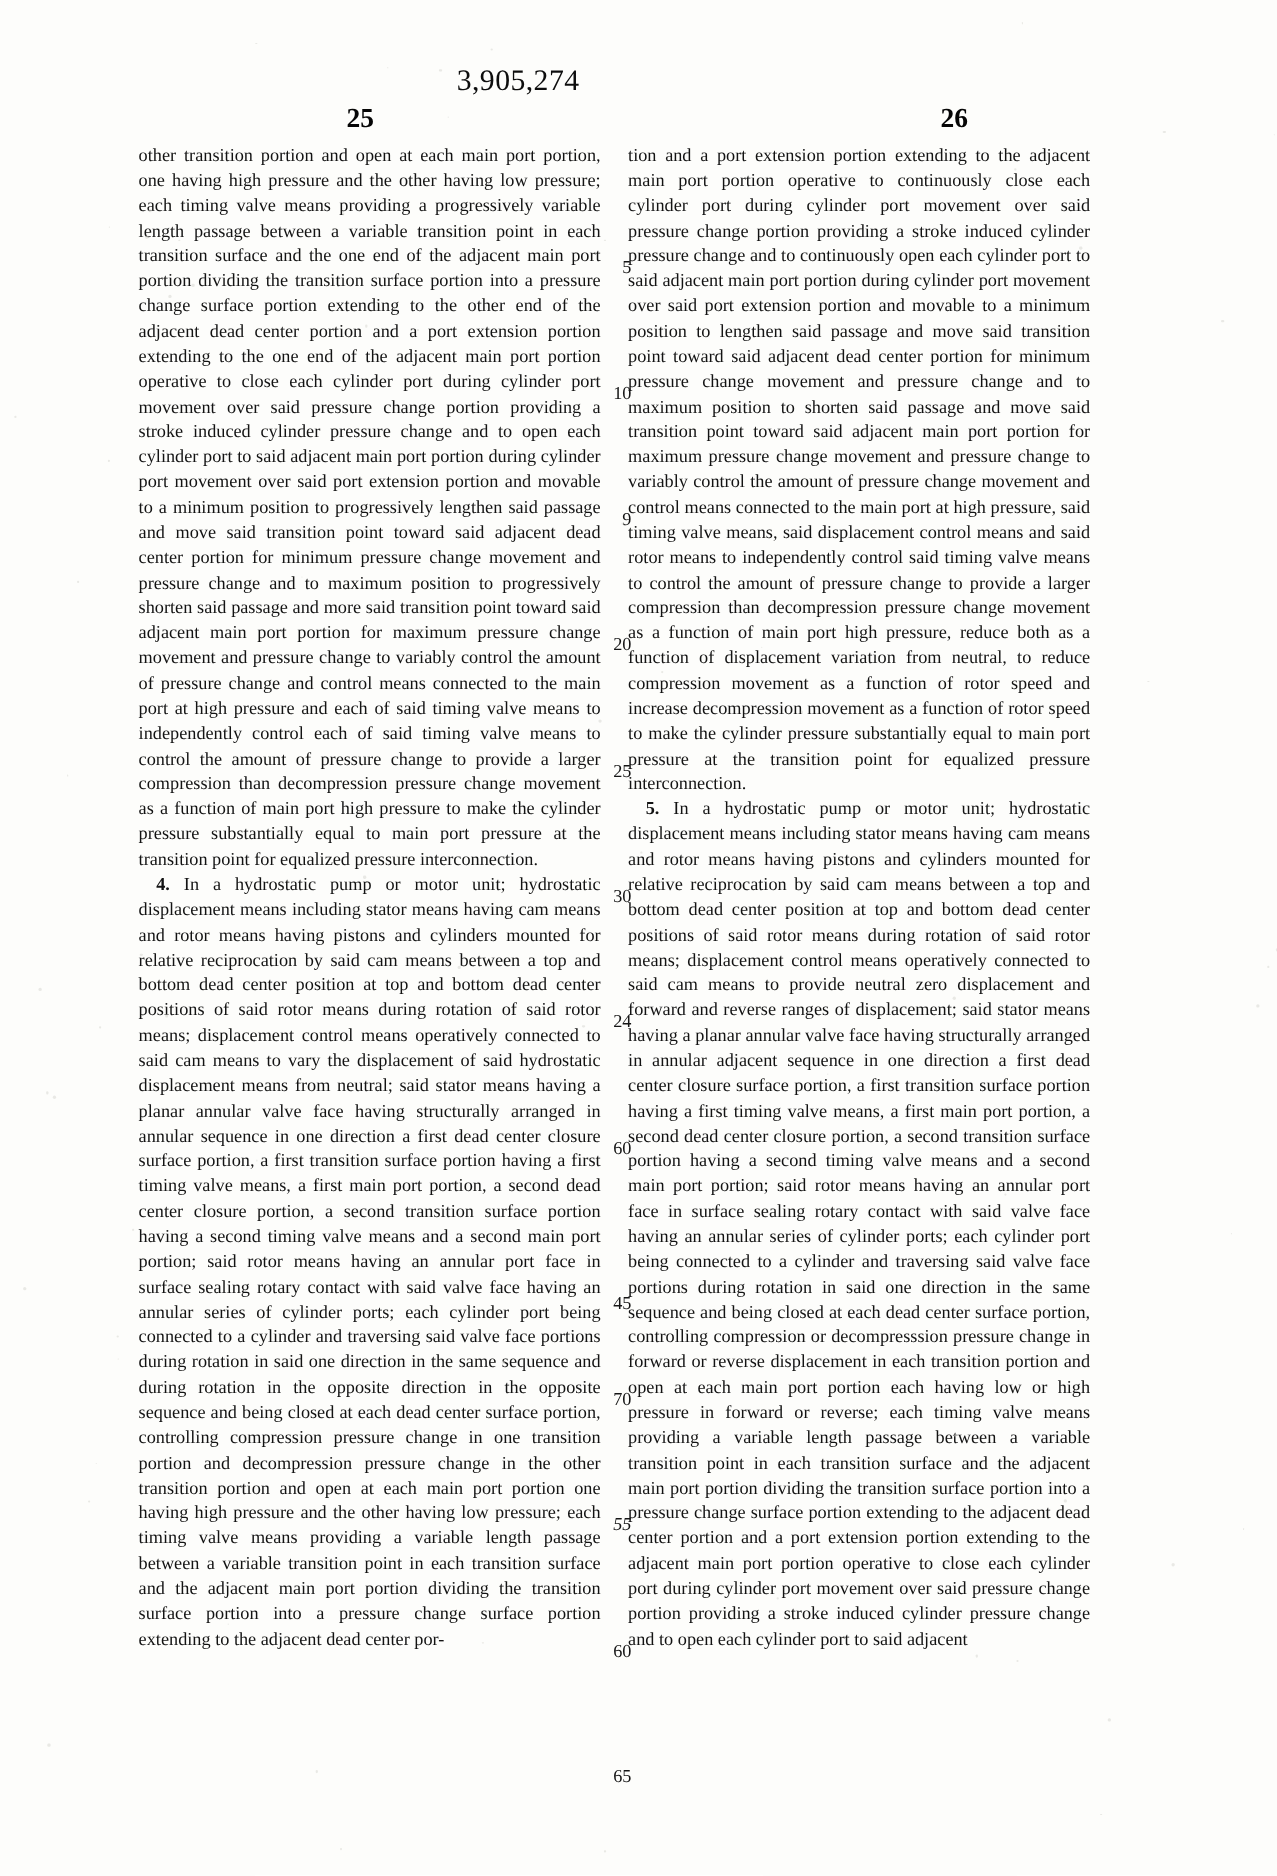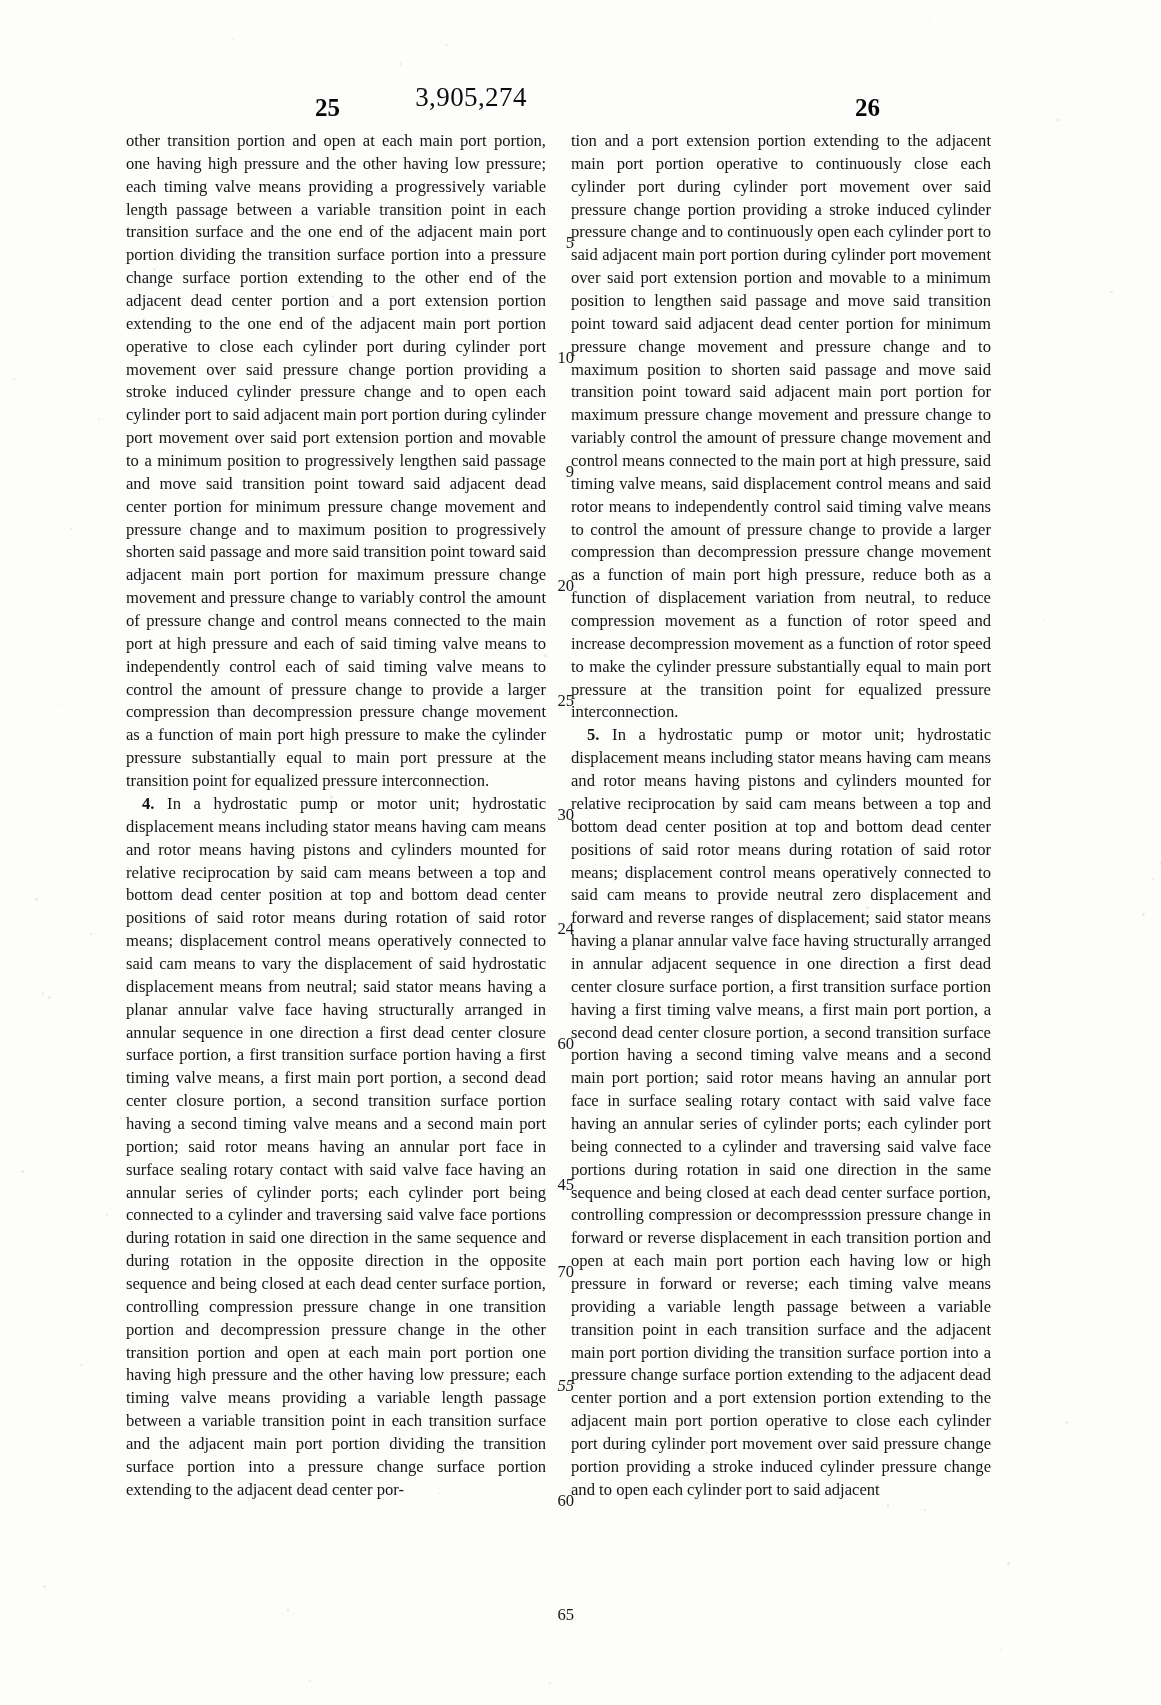--- a/index.html
+++ b/index.html
@@ -16,21 +16,21 @@
     overflow: hidden;
   }
   .page {
     position: absolute;
     inset: 0;
     background: #fdfdfb;
   }
   
   .patent-number {
     position: absolute;
-    top: 82px;
+    top: 58px;
     left: 0;
     width: 942px;
     text-align: center;
     font-size: 27px;
     letter-spacing: 0.4px;
     color: #0d0d0d;
   }
   .col-num {
     position: absolute;
     top: 94px;

